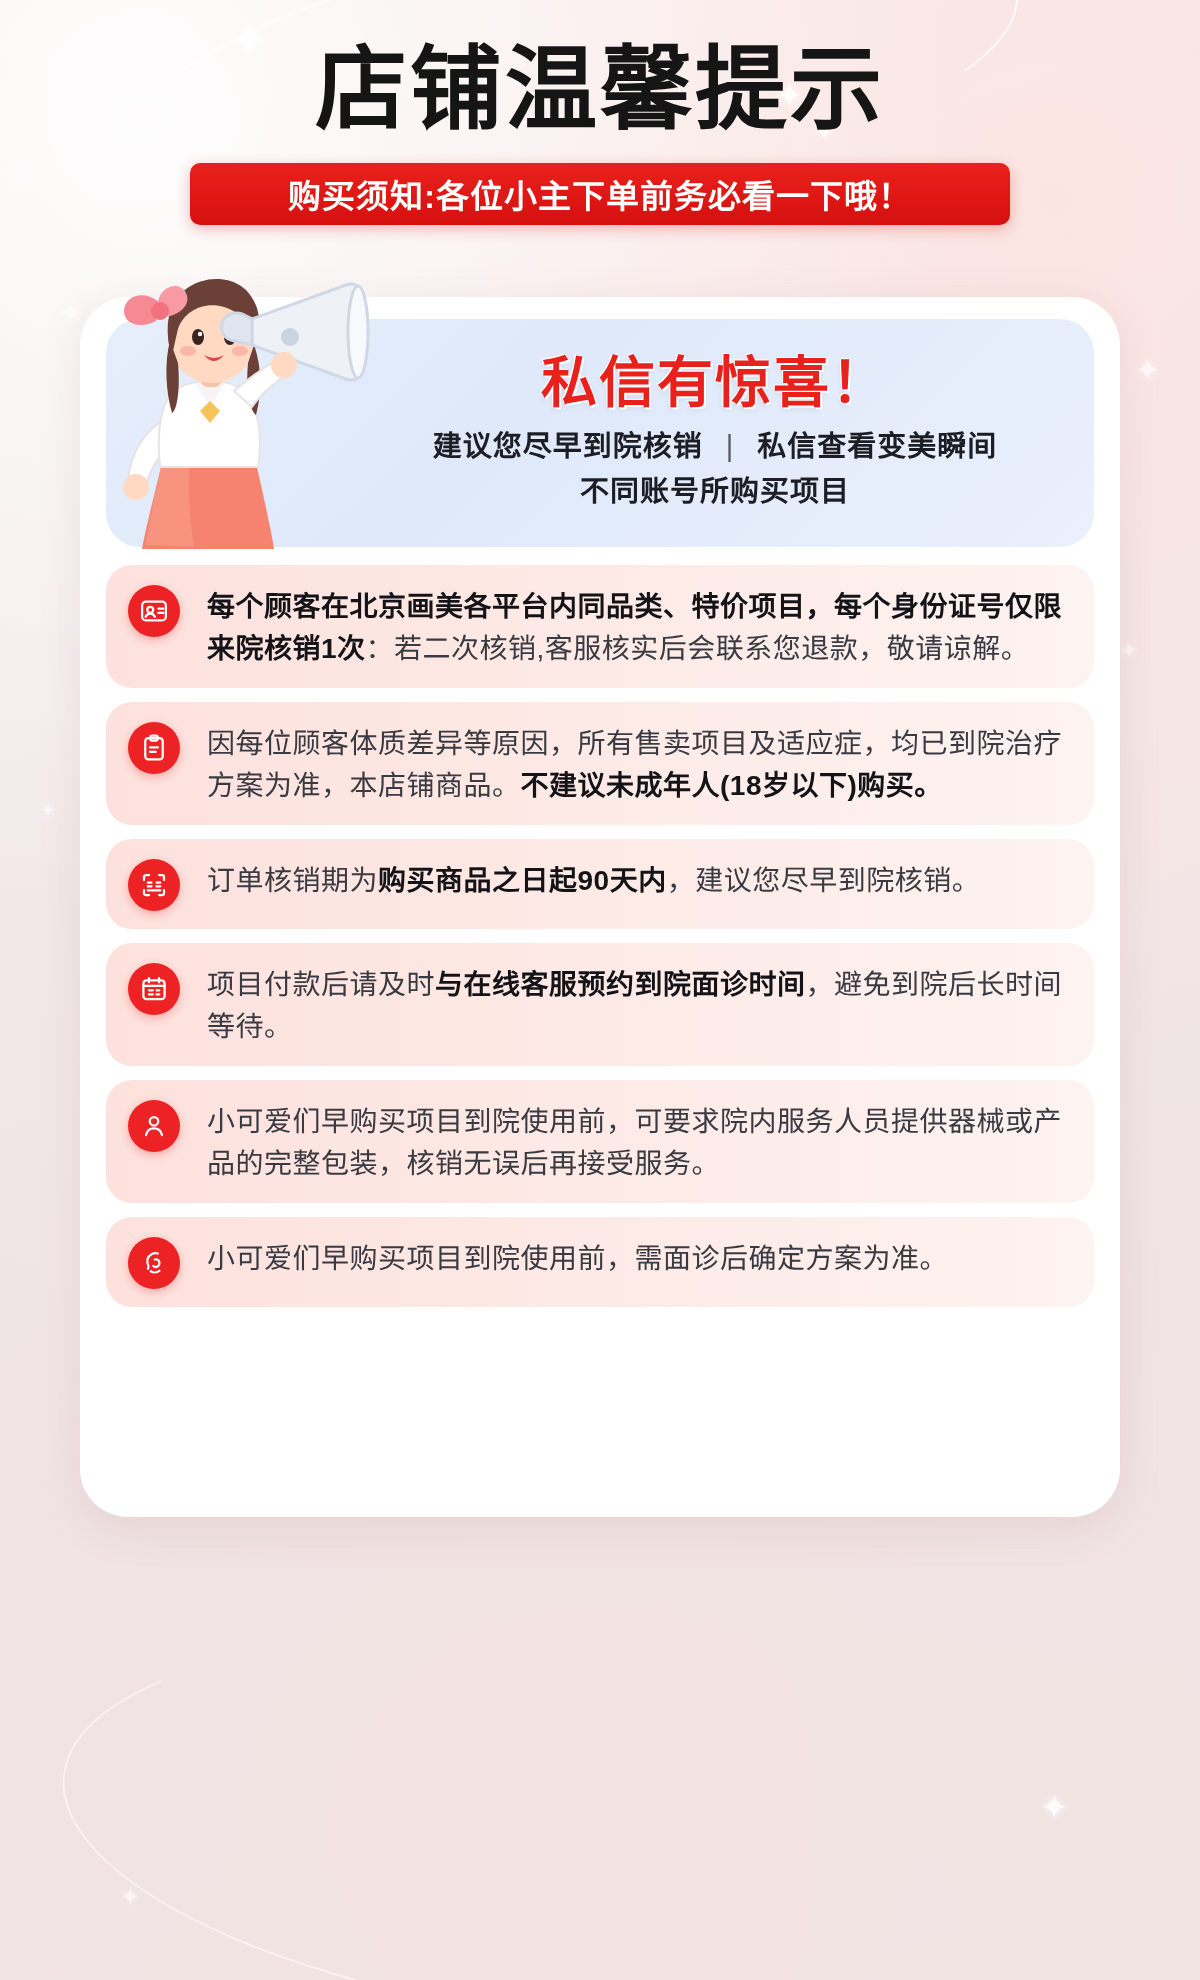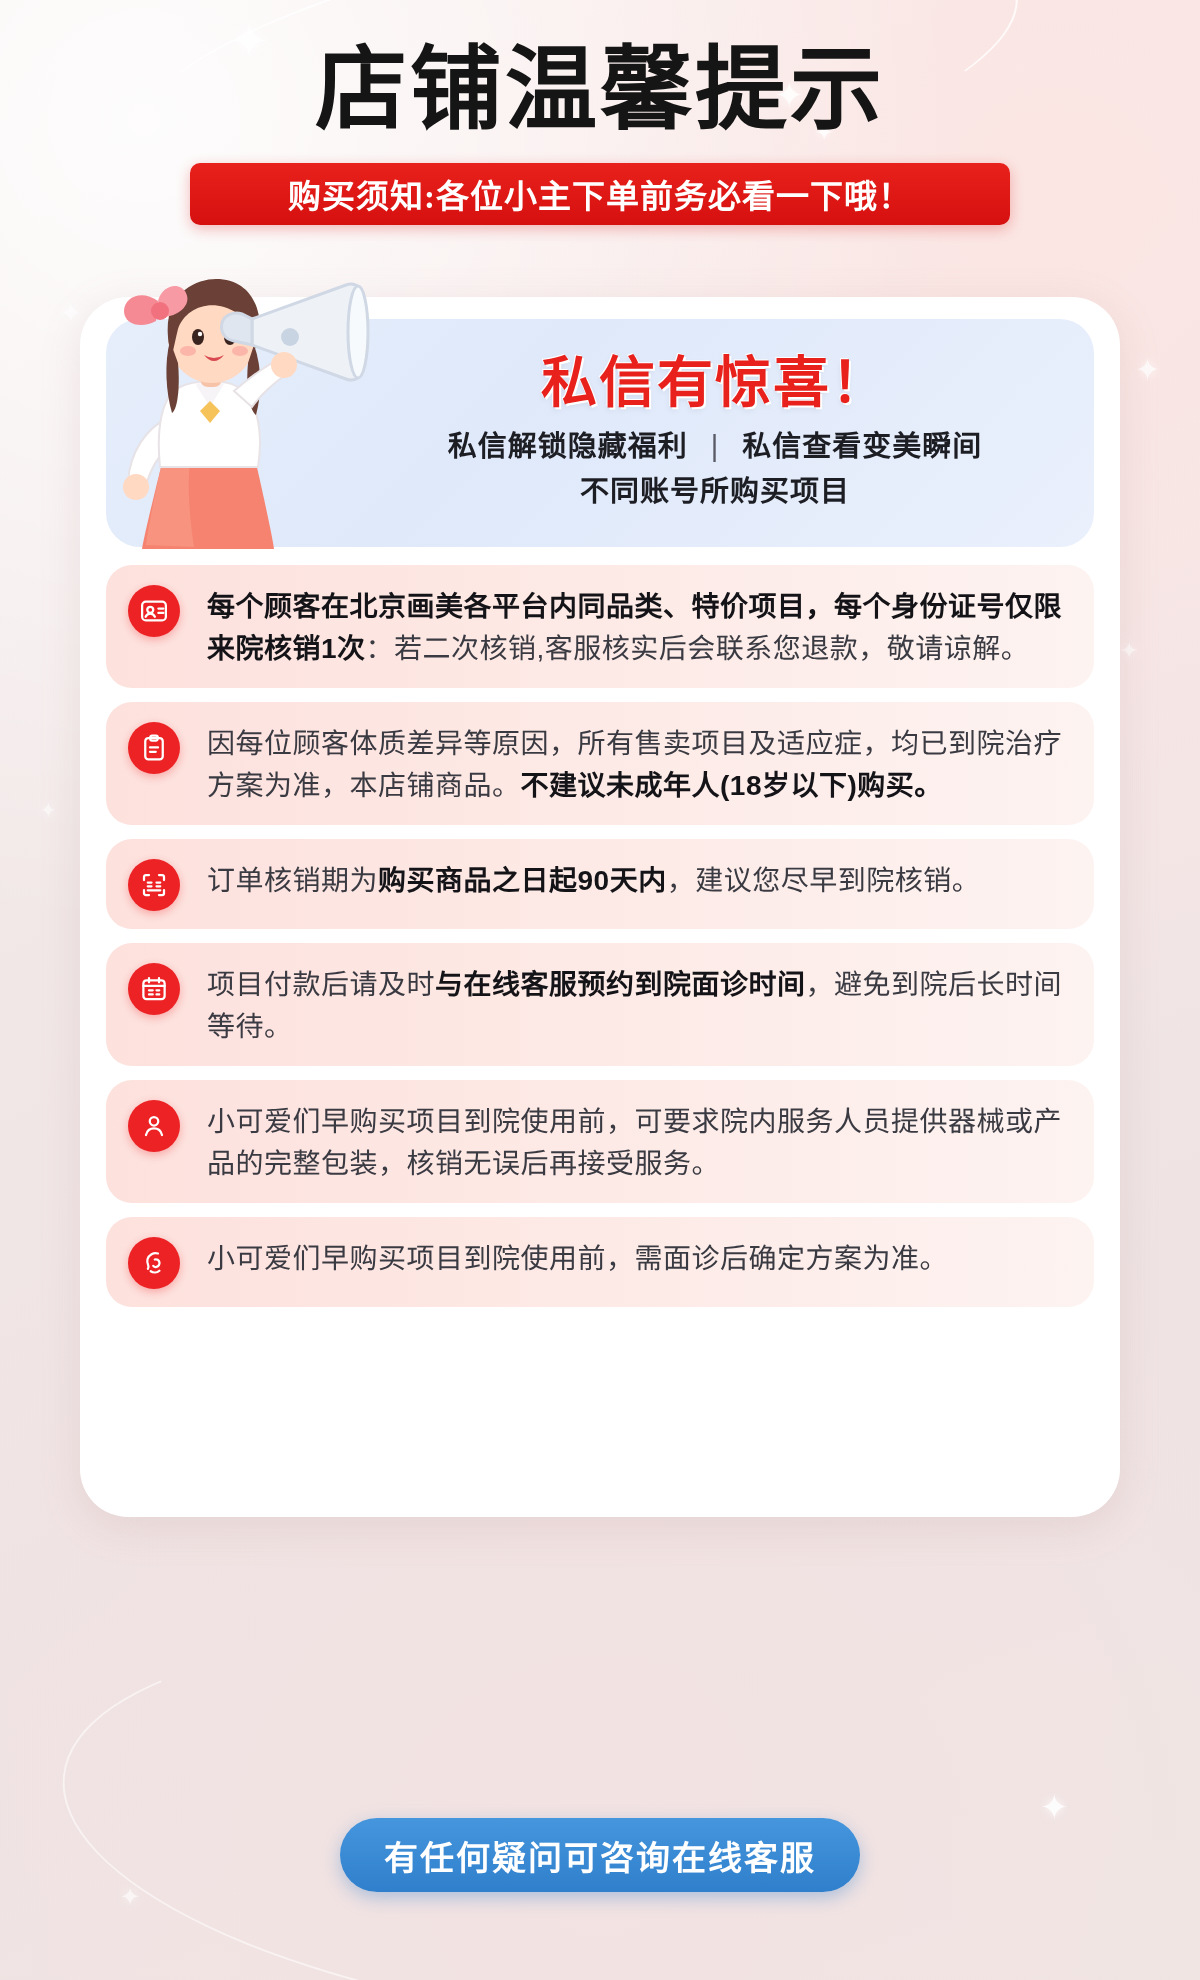--- a/index.html
+++ b/index.html
@@ -70,21 +70,20 @@
     display: flex;
     align-items: center;
     justify-content: center;
     box-shadow: 0 4px 14px rgba(214,16,15,0.28);
   }
   .subtitle-banner span {
     color: #ffffff;
     font-size: 33px;
     font-weight: bold;
     letter-spacing: 1px;
-    font-family: Liberation Serif, serif;
   }
 
   
   .card {
     position: absolute;
     top: 297px;
     left: 80px;
     width: 1040px;
     height: 1220px;
     background: #ffffff;
@@ -276,21 +275,21 @@
           <circle cx="206" cy="70" r="9" fill="#c9d4e2"></circle>
 
           <path d="M150 124 C166 110 186 96 196 92 C206 88 212 100 204 106 C190 116 176 128 168 140 Z" fill="#ffffff" stroke="#e7e2e6" stroke-width="2"></path>
           <circle cx="200" cy="98" r="13" fill="#ffd9c2"></circle>
         </svg>
       </div>
 
       <div class="hero-text">
         <div class="hero-title">私信有惊喜！</div>
         <div class="hero-line">
-          <span>私信解锁隐藏福利</span>
+          <span>建议您尽早到院核销</span>
           <span class="hero-sep">|</span>
           <span>私信查看变美瞬间</span>
         </div>
         <div class="hero-line">不同账号所购买项目</div>
       </div>
     </div>
 
     <div class="notices">
 
       <div class="notice">
@@ -367,17 +366,14 @@
           </svg>
         </div>
         <div class="notice-text">
           <span class="soft">小可爱们早购买项目到院使用前，需面诊后确定方案为准。</span>
         </div>
       </div>
 
     </div>
   </div>
 
-  <button class="footer-btn">
-    <span>有任何疑问可咨询在线客服</span>
-  </button>
 
 </div>
 
 </body></html>

